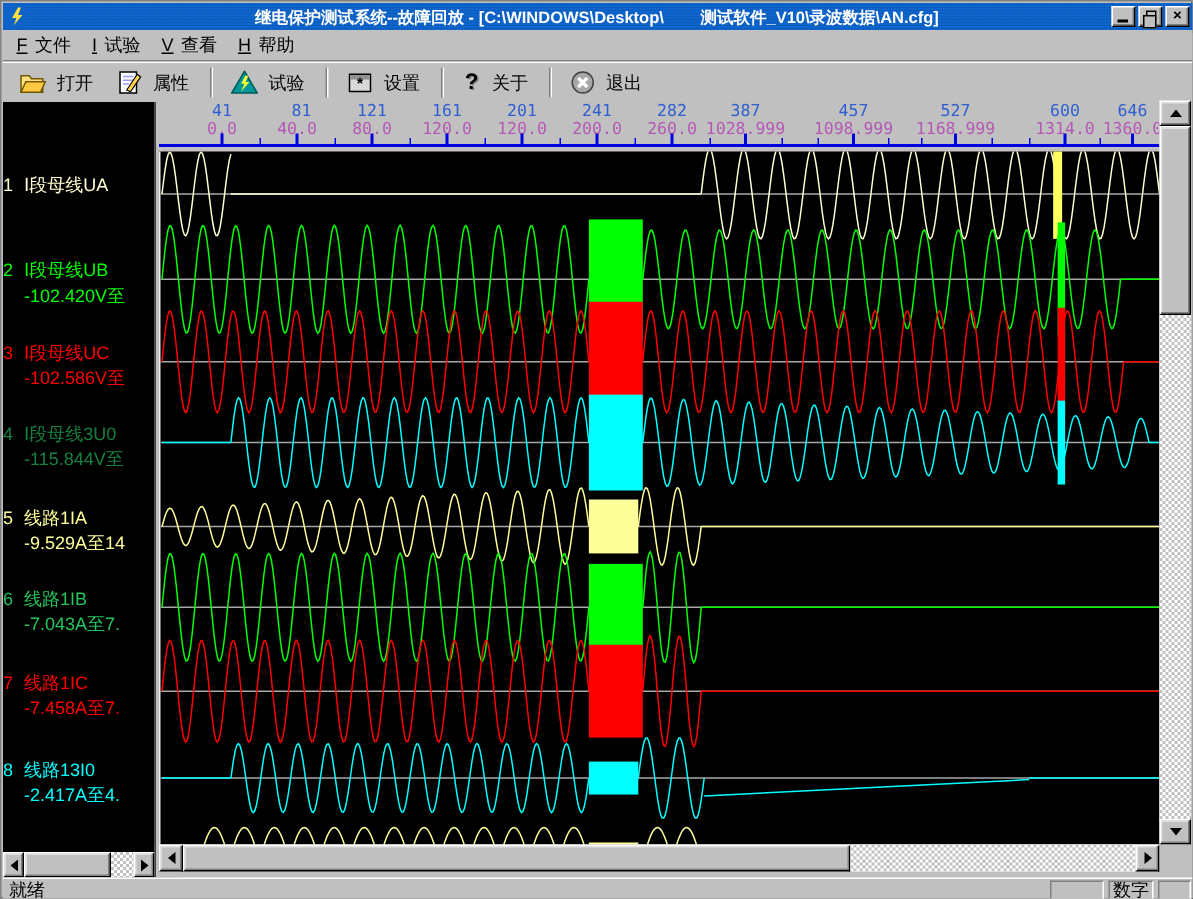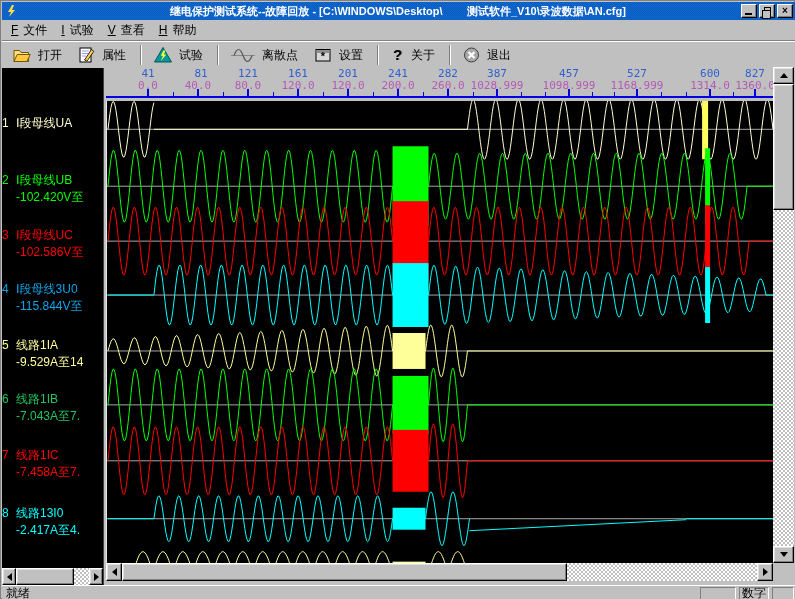--- a/index.html
+++ b/index.html
@@ -155,29 +155,20 @@
           <svg width="18" height="16" viewBox="0 0 18 16">
             <polygon points="9,0.5 17.5,15 0.5,15" fill="#009898" stroke="#005858"></polygon>
             <polygon points="9.5,3.5 6.8,8.8 9,8.8 6.8,14 12.3,7.6 9.8,7.6 11.5,3.5" fill="#FFFF30"></polygon>
           </svg>
         </span>
         <span>试验</span>
       </span>
       <span class="tb-sep"></span>
       <span class="tb-btn">
         <span class="tb-icon">
-          <svg width="24" height="16" viewBox="0 0 24 16">
-            <line x1="0" y1="8.5" x2="24" y2="8.5" stroke="#888888"></line>
-            <path d="M3 8.5 Q7.5 -3.5 12 8.5 Q16.5 20.5 21 8.5" fill="none" stroke="#555555" stroke-width="1.2"></path>
-          </svg>
-        </span>
-        <span>离散点</span>
-      </span>
-      <span class="tb-btn">
-        <span class="tb-icon">
           <svg width="18" height="16" viewBox="0 0 18 16">
             <rect x="2" y="2.5" width="14" height="11.5" fill="#D8D8D8" stroke="#000"></rect>
             <rect x="2.5" y="3" width="13" height="3" fill="#909090"></rect>
             <text x="9" y="12.5" font-size="11" font-weight="bold" text-anchor="middle" fill="#000">*</text>
           </svg>
         </span>
         <span>设置</span>
       </span>
       <span class="tb-sep"></span>
       <span class="tb-btn">
@@ -208,21 +199,21 @@
         </div>
         <div class="raised" style="position: absolute; left: 14px; top: 0px; width: 58px; height: 17px;"></div>
         <div class="dither" style="position: absolute; left: 72px; top: 0px; width: 15px; height: 17px;"></div>
         <div class="sb-btn raised" style="position: absolute; left: 87px; top: 0px; width: 14px; height: 17px;">
           <span class="ar ar-right"></span>
         </div>
       </div>
   <div class="ch-label" style="top: 47px; color: rgb(255, 255, 208);"><div class="ch-line1"><span class="ch-num">1</span><span>Ⅰ段母线UA</span></div></div>
       <div class="ch-label" style="top: 104px; color: rgb(0, 255, 0);"><div class="ch-line1"><span class="ch-num">2</span><span>Ⅰ段母线UB</span></div><div class="ch-line2">-102.420V至</div></div>
       <div class="ch-label" style="top: 159px; color: rgb(255, 0, 0);"><div class="ch-line1"><span class="ch-num">3</span><span>Ⅰ段母线UC</span></div><div class="ch-line2">-102.586V至</div></div>
-      <div class="ch-label" style="top: 213px; color: #0ea5e9;"><div class="ch-line1"><span class="ch-num">4</span><span>Ⅰ段母线3U0</span></div><div class="ch-line2">-115.844V至</div></div>
+      <div class="ch-label" style="top: 213px; color: #15803d;"><div class="ch-line1"><span class="ch-num">4</span><span>Ⅰ段母线3U0</span></div><div class="ch-line2">-115.844V至</div></div>
       <div class="ch-label" style="top: 269px; color: rgb(255, 255, 153);"><div class="ch-line1"><span class="ch-num">5</span><span>线路1IA</span></div><div class="ch-line2">-9.529A至14</div></div>
       <div class="ch-label" style="top: 323px; color: #22c55e;"><div class="ch-line1"><span class="ch-num">6</span><span>线路1IB</span></div><div class="ch-line2">-7.043A至7.</div></div>
       <div class="ch-label" style="top: 379px; color: rgb(255, 0, 0);"><div class="ch-line1"><span class="ch-num">7</span><span>线路1IC</span></div><div class="ch-line2">-7.458A至7.</div></div>
       <div class="ch-label" style="top: 437px; color: rgb(0, 255, 255);"><div class="ch-line1"><span class="ch-num">8</span><span>线路13I0</span></div><div class="ch-line2">-2.417A至4.</div></div>
     </div>
 
   <div class="main-plot">
     <div class="ruler" id="ruler">
         <span class="t-top" style="left: 42px;">41</span>
         <span class="t-bot" style="left: 42px;">0.0</span>
@@ -250,21 +241,21 @@
         <span class="tickM" style="left: 390px;"></span>
         <span class="t-top" style="left: 463px;">457</span>
         <span class="t-bot" style="left: 463px;">1098.999</span>
         <span class="tickM" style="left: 462px;"></span>
         <span class="t-top" style="left: 531px;">527</span>
         <span class="t-bot" style="left: 531px;">1168.999</span>
         <span class="tickM" style="left: 530px;"></span>
         <span class="t-top" style="left: 604px;">600</span>
         <span class="t-bot" style="left: 604px;">1314.0</span>
         <span class="tickM" style="left: 603px;"></span>
-        <span class="t-top" style="left: 649px;">827</span>
+        <span class="t-top" style="left: 649px;">646</span>
         <span class="t-bot" style="left: 649px;">1360.0</span>
         <span class="tickM" style="left: 648px;"></span>
         <span class="tickm" style="left: 67px;"></span>
         <span class="tickm" style="left: 117px;"></span>
         <span class="tickm" style="left: 167px;"></span>
         <span class="tickm" style="left: 217px;"></span>
         <span class="tickm" style="left: 267px;"></span>
         <span class="tickm" style="left: 317px;"></span>
         <span class="tickm" style="left: 367px;"></span>
         <span class="tickm" style="left: 415px;"></span>

